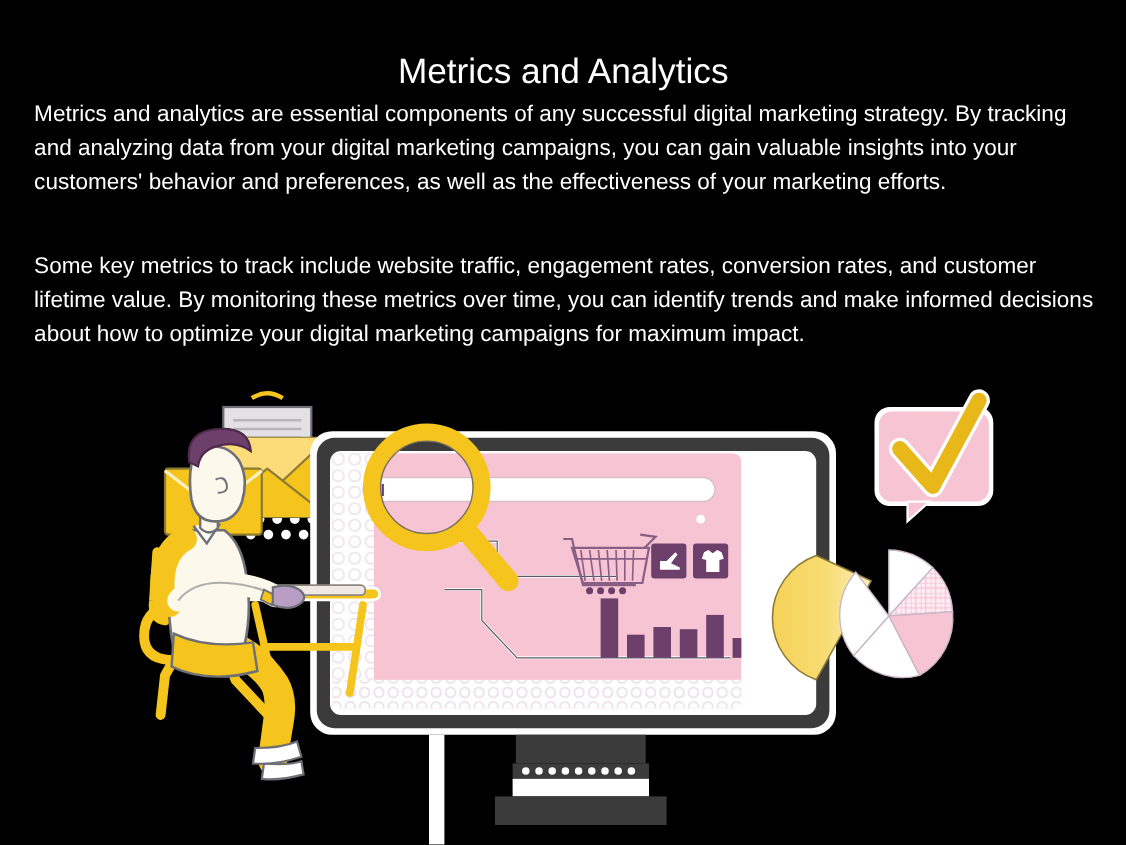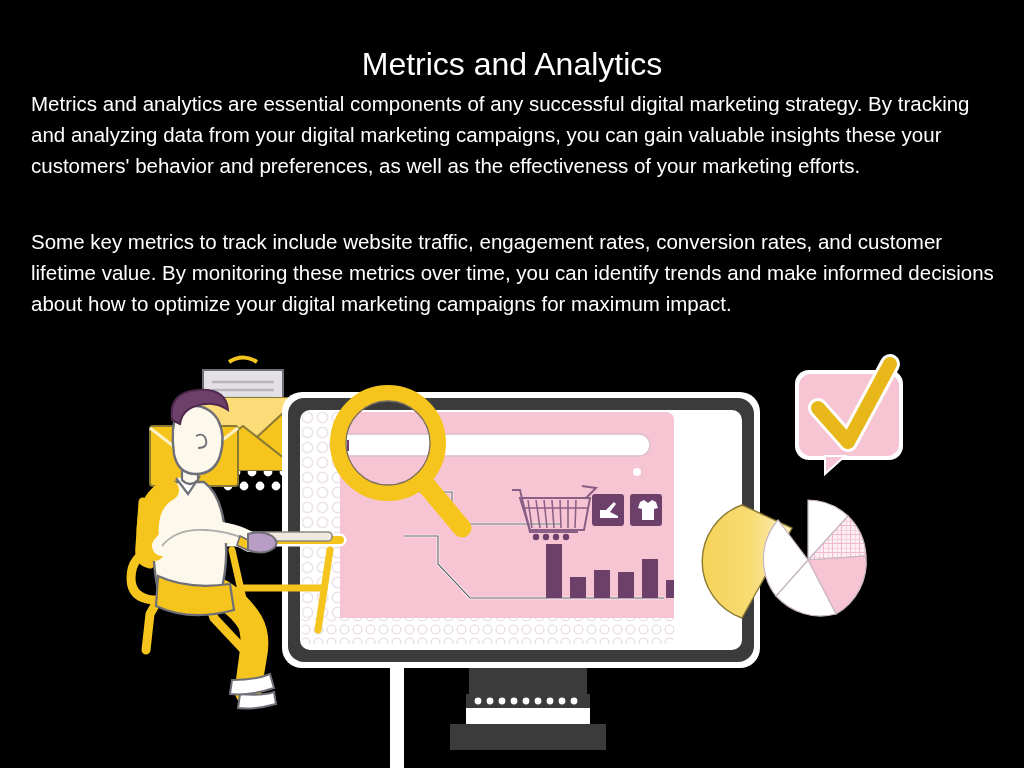--- a/index.html
+++ b/index.html
@@ -66,21 +66,21 @@
   }
 </style>
 </head>
 <body>
 
 <div id="slide">
 
   <h1 id="title">Metrics and Analytics</h1>
 
   <div id="body-text">
-    <p>Metrics and analytics are essential components of any successful digital marketing strategy. By tracking and analyzing data from your digital marketing campaigns, you can gain valuable insights these your customers' behavior and preferences, as well as the effectiveness of your marketing efforts.</p>
+    <p>Metrics and analytics are essential components of any successful digital marketing strategy. By tracking and analyzing data from your digital marketing campaigns, you can gain valuable insights into your customers' behavior and preferences, as well as the effectiveness of your marketing efforts.</p>
     <p class="spacer-before">Some key metrics to track include website traffic, engagement rates, conversion rates, and customer lifetime value. By monitoring these metrics over time, you can identify trends and make informed decisions about how to optimize your digital marketing campaigns for maximum impact.</p>
   </div>
 
   <div id="illustration">
     <svg viewBox="0 0 1024 418" xmlns="http://www.w3.org/2000/svg">
       <defs>
         <pattern id="dotgrid" width="15" height="15" patternUnits="userSpaceOnUse">
           <circle cx="7.5" cy="7.5" r="5.2" fill="none" stroke="#e9dfe6" stroke-width="1.6"></circle>
         </pattern>
         <pattern id="dotgrid2" width="13" height="13" patternUnits="userSpaceOnUse">

